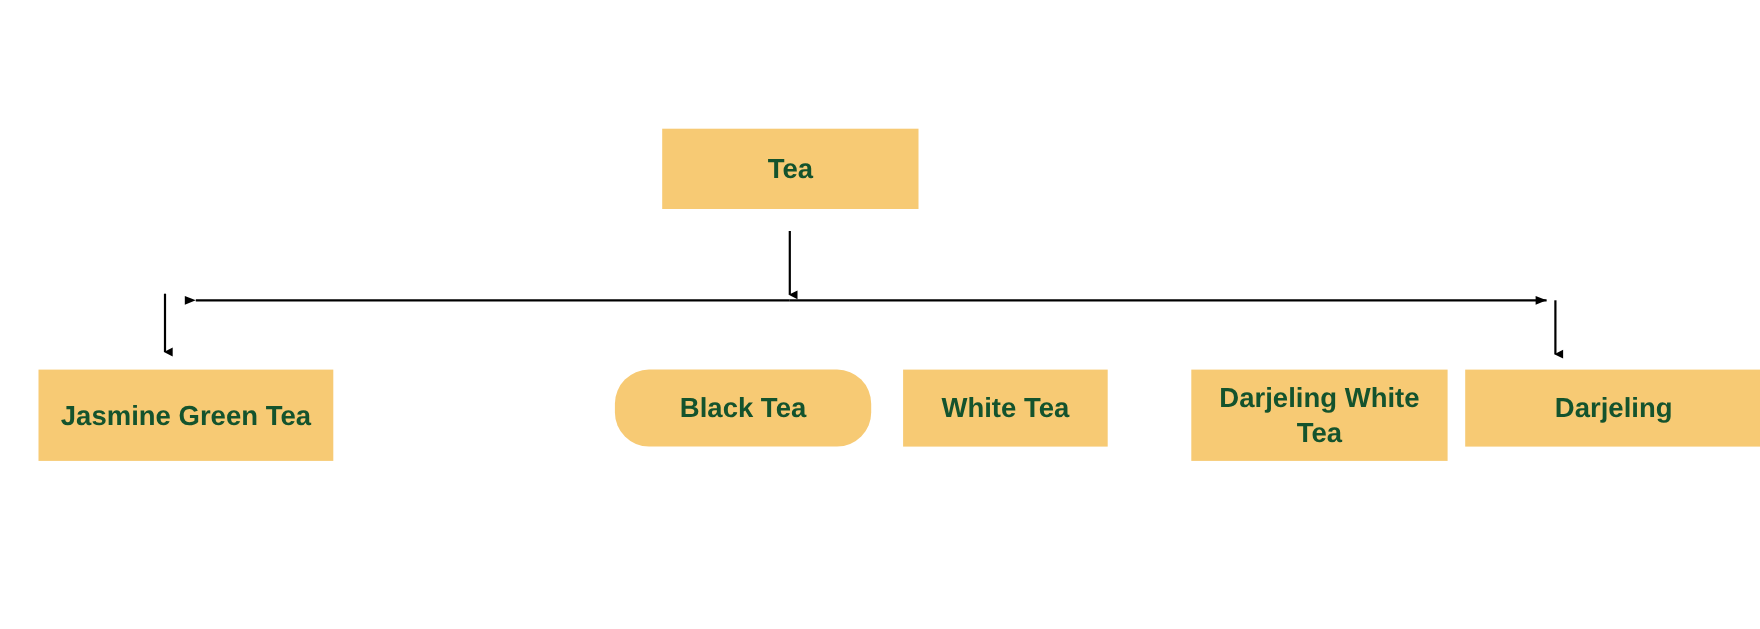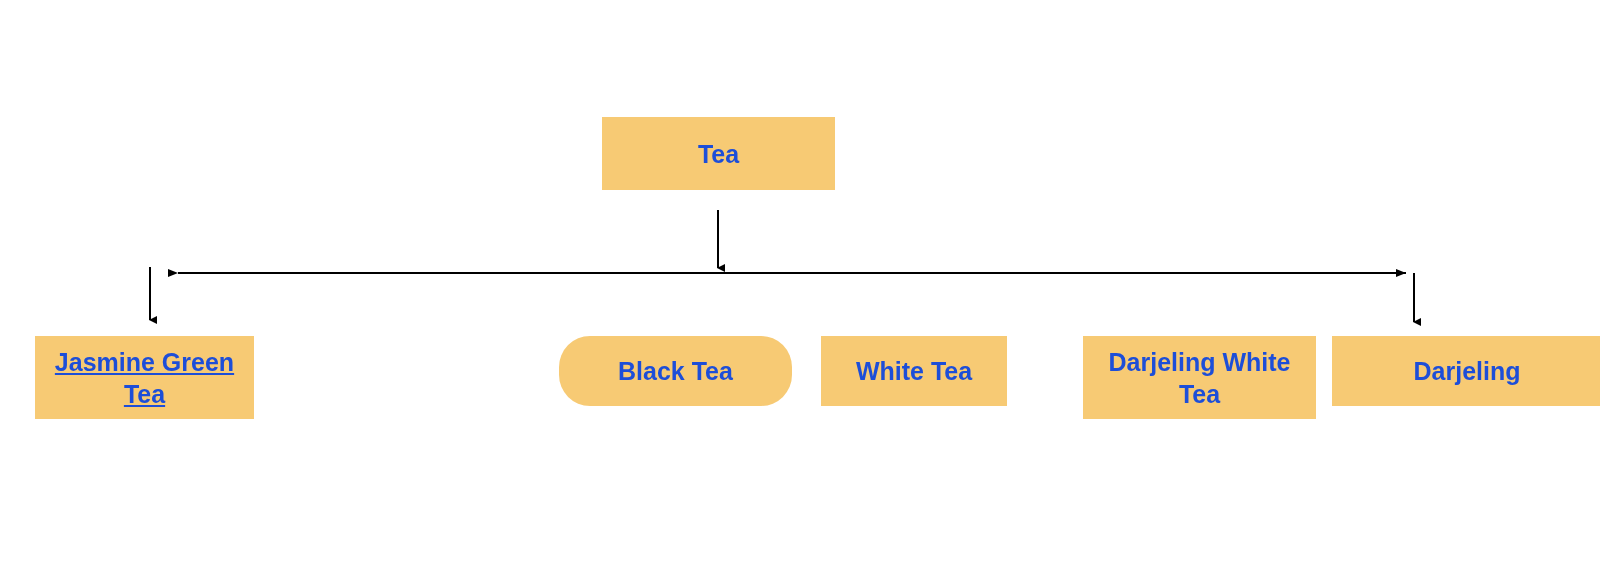--- a/index.html
+++ b/index.html
@@ -14,42 +14,42 @@
   #canvas {
     position: relative;
     width: 1600px;
     height: 572px;
     background: #ffffff;
     overflow: hidden;
   }
   .node {
     position: absolute;
     background: #f7ca74;
-    color: #1d4ed8;
+    color: #14532d;
     font-family: "Liberation Sans", sans-serif;
     font-weight: bold;
     font-size: 25px;
     line-height: 1.28;
     display: flex;
     align-items: center;
     justify-content: center;
     text-align: center;
     box-sizing: border-box;
     padding: 0 8px;
     white-space: pre-line;
   }
   
   #node-root {
     left: 602px;
     top: 117px;
     width: 233px;
     height: 73px;
   }
   
-  #node-leaf-0 { left: 35px;   top: 336px; width: 219px; height: 83px; text-decoration: underline; }
+  #node-leaf-0 { left: 35px;   top: 336px; width: 268px; height: 83px; }
   #node-leaf-1 { left: 297px;  top: 336px; width: 233px; height: 70px; }
   #node-leaf-2 { left: 559px;  top: 336px; width: 233px; height: 70px; border-radius: 31px; }
   #node-leaf-3 { left: 821px;  top: 336px; width: 186px; height: 70px; }
   #node-leaf-4 { left: 1083px; top: 336px; width: 233px; height: 83px; }
   #node-leaf-5 { left: 1332px; top: 336px; width: 270px; height: 70px; }
 
   #edges {
     position: absolute;
     left: 0;
     top: 0;

